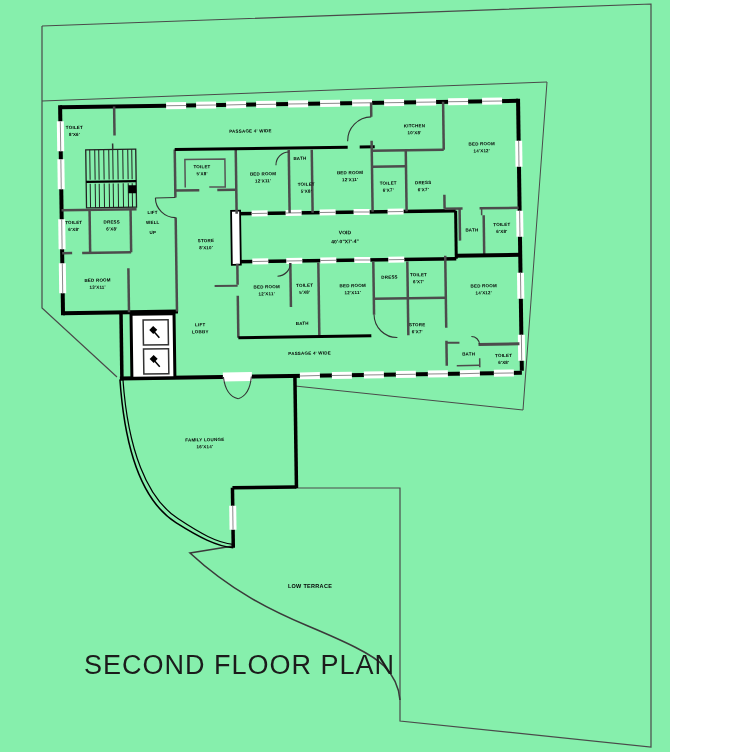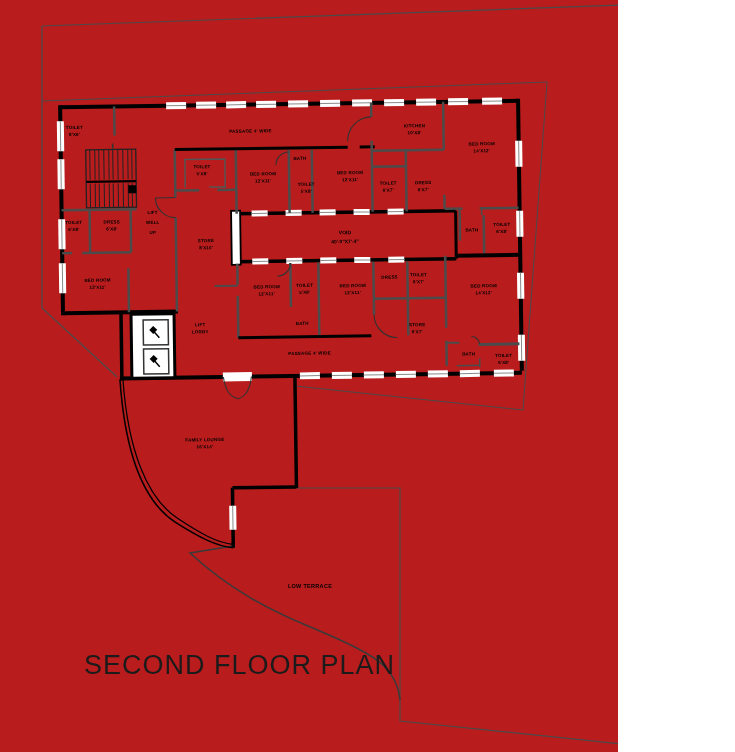--- a/index.html
+++ b/index.html
@@ -1,16 +1,16 @@
 <!DOCTYPE html>
 <html><head>
 <meta charset="utf-8">
 <style>
   html,body{margin:0;padding:0;background:#fff;}
-  #canvas{position:relative;width:618px;height:752px;background:#b91c1c;overflow:hidden;
+  #canvas{position:relative;width:670px;height:752px;background:#86efac;overflow:hidden;
           font-family:"Liberation Sans",sans-serif;}
   svg{position:absolute;left:0;top:0;}
   .thin{stroke:#4a4a4a;stroke-width:1.2;fill:none;}
   .offset{stroke:#4a4a4a;stroke-width:1;fill:none;}
   .wall{stroke:#000;fill:none;}
   .iw{stroke:#4c4c4c;fill:none;}
   .winl{stroke:#8a8a8a;stroke-width:1;fill:none;}
   .winr{fill:#ffffff;stroke:none;}
   .arc{stroke:#333;stroke-width:1.1;fill:none;}
   .lbl{font:700 4.5px "Liberation Sans",sans-serif;fill:#000;text-anchor:middle;letter-spacing:.2px;}

